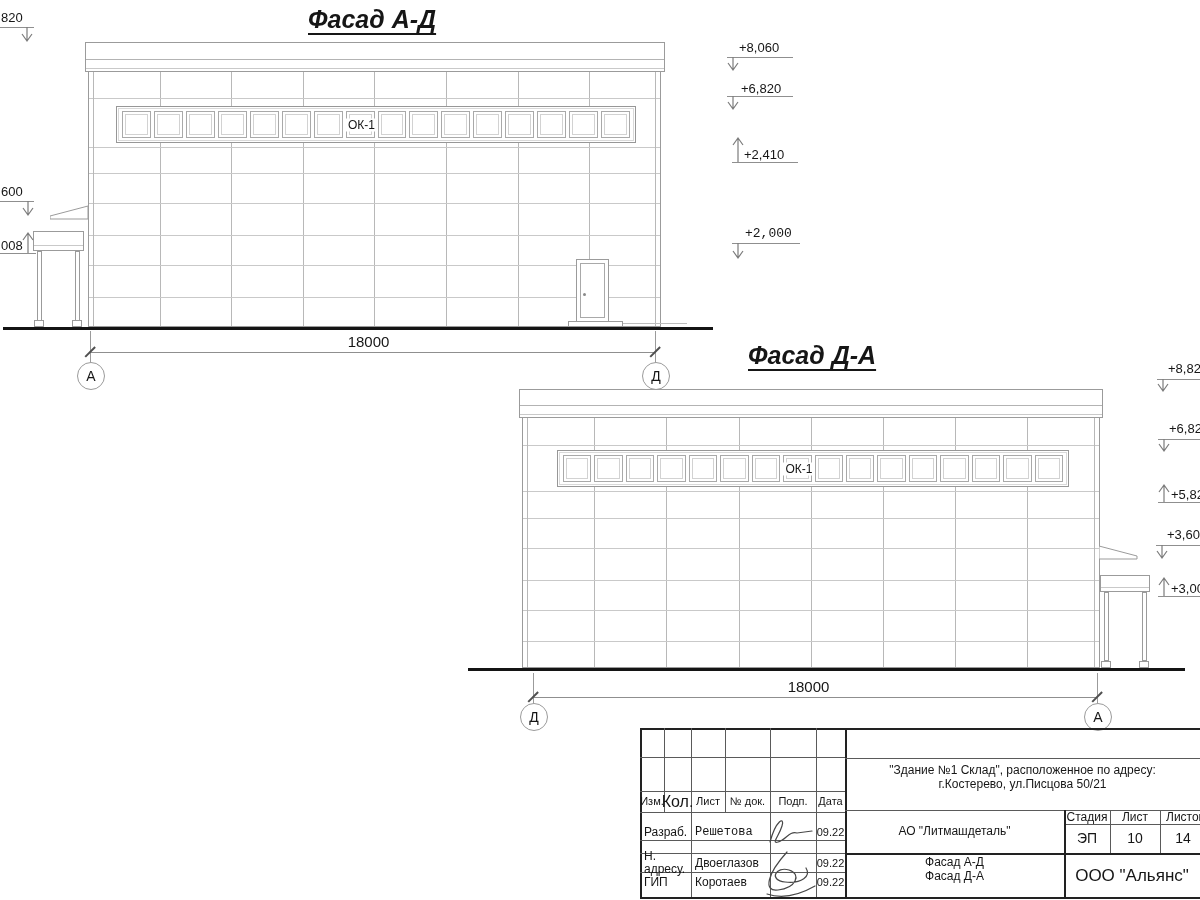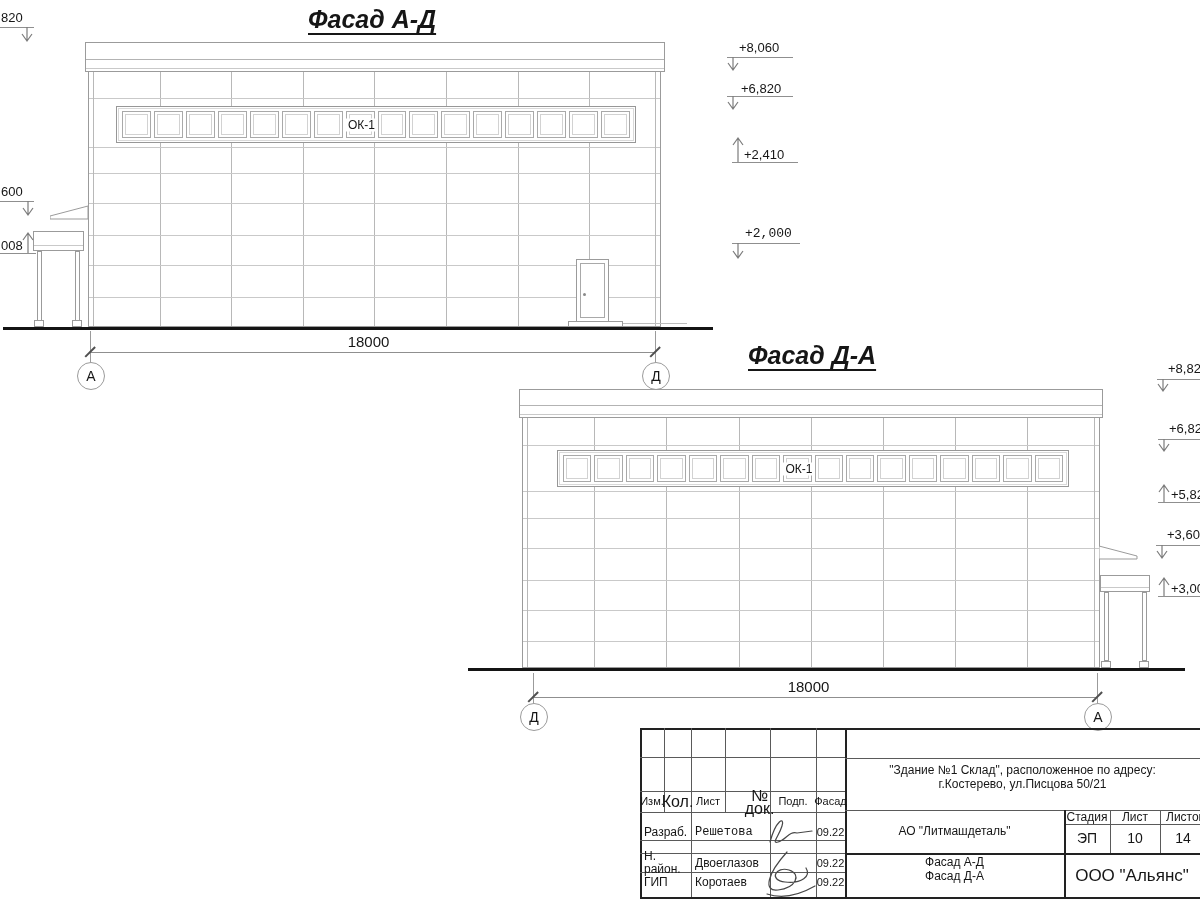--- a/index.html
+++ b/index.html
@@ -284,29 +284,29 @@
     <i class="hln" style="left:205px;top:82px;width:355px;"></i>
     <i class="hln mj" style="left:205px;top:125px;width:355px;"></i>
     <i class="hln" style="left:424px;top:96px;width:136px;"></i>
     <i class="vln mj" style="left:424px;top:82px;height:89px;"></i>
     <i class="vln" style="left:470px;top:82px;height:43px;"></i>
     <i class="vln" style="left:520px;top:82px;height:43px;"></i>
 
     <div class="tcell" style="left:0;top:63px;width:24px;height:21px;font-size:11px;">Изм.</div>
     <div class="tcell" style="left:24px;top:63px;width:27px;height:21px;font-size:16px;">Кол.</div>
     <div class="tcell" style="left:51px;top:63px;width:34px;height:21px;font-size:11px;">Лист</div>
-    <div class="tcell" style="left:85px;top:63px;width:45px;height:21px;font-size:16px;margin-left:12px;">№ док.</div>
+    <div class="tcell" style="left:85px;top:63px;width:45px;height:21px;font-size:11px;">№ док.</div>
     <div class="tcell" style="left:130px;top:63px;width:46px;height:21px;font-size:11px;">Подп.</div>
-    <div class="tcell" style="left:176px;top:63px;width:29px;height:21px;font-size:11px;">Фасад</div>
+    <div class="tcell" style="left:176px;top:63px;width:29px;height:21px;font-size:11px;">Дата</div>
 
     <div class="tcell tleft" style="left:4px;top:97px;width:47px;height:14px;">Разраб.</div>
     <div class="tcell tleft" style="left:55px;top:97px;width:74px;height:14px;font-family:Liberation Mono, monospace;">Решетова</div>
     <div class="tcell" style="left:176px;top:97px;width:29px;height:14px;font-size:11px;">09.22</div>
 
-    <div class="tcell tleft" style="left:4px;top:128px;width:47px;height:14px;">Н. район.</div>
+    <div class="tcell tleft" style="left:4px;top:128px;width:47px;height:14px;">Н. адресу.</div>
     <div class="tcell tleft" style="left:55px;top:128px;width:74px;height:14px;">Двоеглазов</div>
     <div class="tcell" style="left:176px;top:128px;width:29px;height:14px;font-size:11px;">09.22</div>
 
     <div class="tcell tleft" style="left:4px;top:147px;width:47px;height:14px;">ГИП</div>
     <div class="tcell tleft" style="left:55px;top:147px;width:74px;height:14px;">Коротаев</div>
     <div class="tcell" style="left:176px;top:147px;width:29px;height:14px;font-size:11px;">09.22</div>
 
     <svg class="sig abs" style="left:122px;top:84px;" width="60" height="36">
       <path d="M8 30 C14 8, 23 4, 20 14 C17 24, 9 32, 16 30 C24 28, 27 19, 35 21 L50 19"></path>
     </svg>

